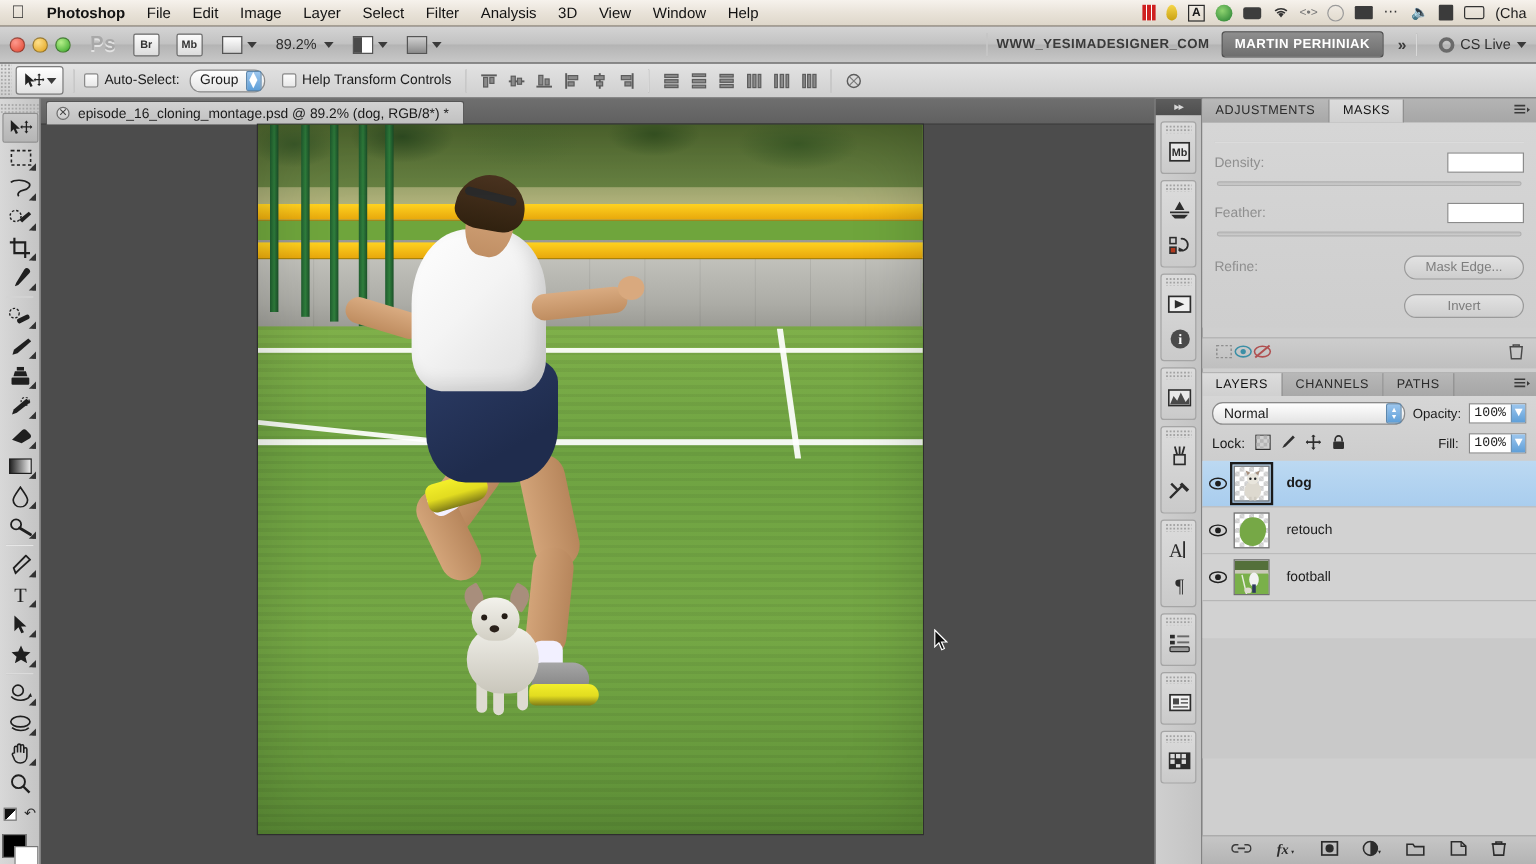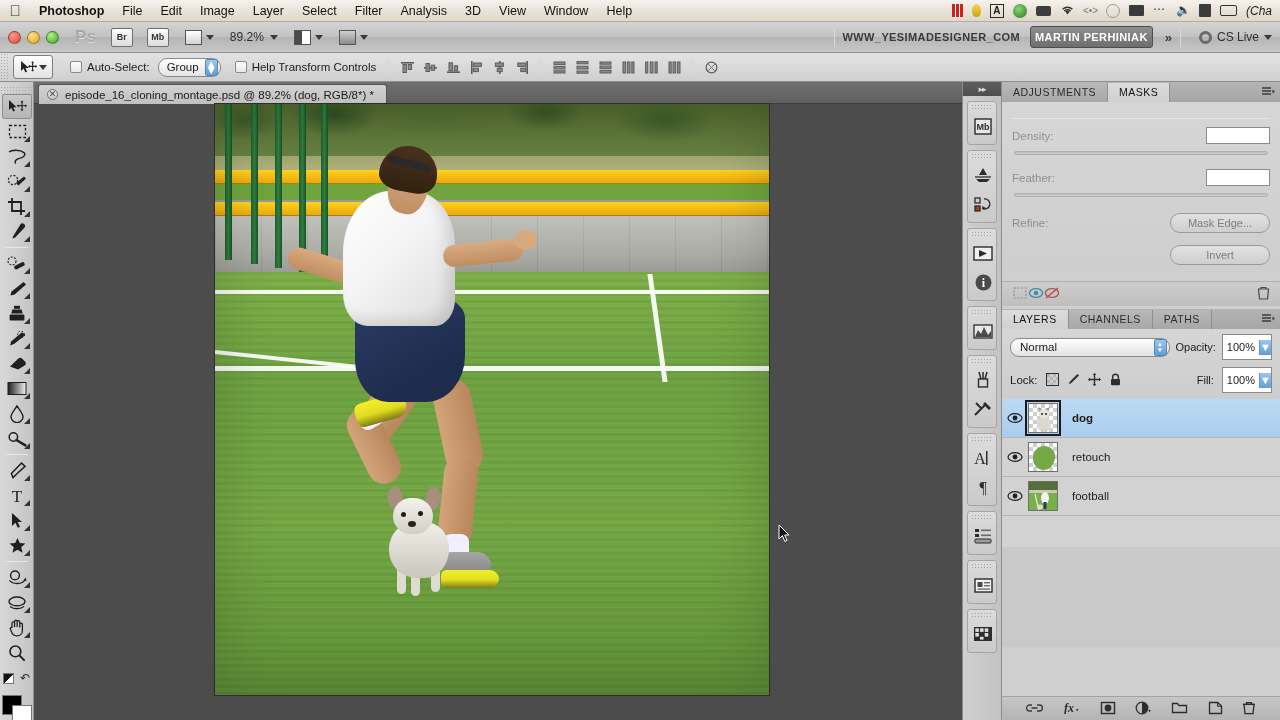--- a/index.html
+++ b/index.html
@@ -49,21 +49,21 @@
   .abitem{ display:flex;align-items:center;gap:4px;margin-left:16px;}
   .icn-box{ width:17px;height:15px;border:1px solid #555;background:linear-gradient(to bottom,#fff,#d3d3d3);}
   .caret{ width:0;height:0;border-left:4px solid transparent;border-right:4px solid transparent;border-top:5px solid #3a3a3a;}
   .zoomval{ font-size:12px;color:#2c2c2c; margin-left:16px;}
   .abspacer{ flex:1; }
   .sep-v{ width:1px;height:19px;background:#9a9a9a;border-right:1px solid #d8d8d8;margin:0 8px;}
   .brandtxt{ font-size:11px;font-weight:bold;color:#3a3a3a;letter-spacing:.4px;}
   .brandbtn{
     background:linear-gradient(to bottom,#8e8e8e,#6e6e6e);
     color:#fff;font-weight:bold;font-size:11px;letter-spacing:.4px;
-    padding:4px 4px;border:1px solid #4e4e4e;border-radius:3px;margin-left:10px;
+    padding:4px 10px;border:1px solid #4e4e4e;border-radius:3px;margin-left:10px;
   }
   .chev{ margin-left:12px;color:#3a3a3a;font-size:13px;font-weight:bold;}
   .cslive{ display:flex;align-items:center;gap:5px;margin-left:10px;padding-right:8px;font-size:12px;color:#2f2f2f;}
   .cs-ring{ width:13px;height:13px;border-radius:50%;border:3px solid #6a6a6a;}
 
   
   .optbar{
     position:absolute; top:53px; left:0; width:1280px; height:29px;
     background:linear-gradient(to bottom,#e3e3e3,#cfcfcf);
     border-bottom:1px solid #909090;
@@ -268,21 +268,21 @@
     font-size:11px;color:#7d7d7d;display:flex;align-items:center;justify-content:center;}
   .prow-btns{ display:flex;align-items:center;justify-content:space-between;
     padding:4px 10px;background:linear-gradient(to bottom,#cdcdcd,#bfbfbf);
     border-top:1px solid #b0b0b0;}
 
   
   .blendrow{ display:flex;align-items:center;gap:6px;padding:5px 8px;}
   .blendsel{ flex:1;height:19px;border:1px solid #8a8a8a;border-radius:9px;
     background:linear-gradient(to bottom,#ffffff,#e2e2e2);display:flex;align-items:center;
     padding:0 2px 0 9px;font-size:11.5px;justify-content:space-between;}
-  .numfield{ display:flex;align-items:center;border:1px solid #8a8a8a;background:#fff;height:26px;}
+  .numfield{ display:flex;align-items:center;border:1px solid #8a8a8a;background:#fff;height:17px;font-family:Liberation Mono, monospace;}
   .numfield span{ padding:0 4px;font-size:11px;}
   .numstep{ width:12px;height:15px;background:linear-gradient(to bottom,#9cc6ee,#5f9fd8);
     border-left:1px solid #6d93b5;display:flex;align-items:center;justify-content:center;color:#fff;font-size:6px;}
   .lockrow{ display:flex;align-items:center;gap:8px;padding:2px 8px 6px;}
   .lockrow .lbl{ font-size:11.5px;}
   .layer{ display:flex;align-items:center;height:39px;
     border-bottom:1px solid #b6b6b6;background:#d2d2d2;}
   .layer.sel{ background:linear-gradient(to bottom,#bcd9f2,#a9cdee);}
   .eye{ width:26px;display:flex;align-items:center;justify-content:center;}
   .lthumb{ width:30px;height:30px;border:1px solid #6f6f6f;overflow:hidden;position:relative;
@@ -347,21 +347,21 @@
             <path d="M4.2 7.0 A5.4 5.4 0 0 1 10.8 7.0" stroke="#333" stroke-width="1.3" fill="none"></path>
           </svg>
       </span>
       <span class="tray-ico" style="font-size:10px;color:#777;line-height:14px;">&lt;•&gt;</span>
       <span class="tray-ico" style="border:1.4px solid #9a9a9a;border-radius:50%;"></span>
       <span class="tray-ico" style="background:#3b3b3b;border-radius:1px;width:15px;height:11px;"></span>
       <span class="tray-ico" style="font-size:12px;color:#333;line-height:10px;">⋯</span>
       <span class="tray-ico" style="font-size:12px;color:#333;line-height:13px;">🔈</span>
       <span class="tray-ico" style="background:#3b3b3b;width:12px;height:13px;border-radius:1px;"></span>
       <span class="tray-ico" style="border:1.4px solid #333;border-radius:2px;width:17px;height:11px;"></span>
-      <span style="font-size:12px;font-style:italic;">(Cha</span>
+      <span style="font-size:12px;">(Cha</span>
     </div>
   </div>
 
   <div class="appbar">
     <div class="traffic">
       <div class="tl r"></div>
       <div class="tl y"></div>
       <div class="tl g"></div>
     </div>
     <div class="ps-ghost">Ps</div>

